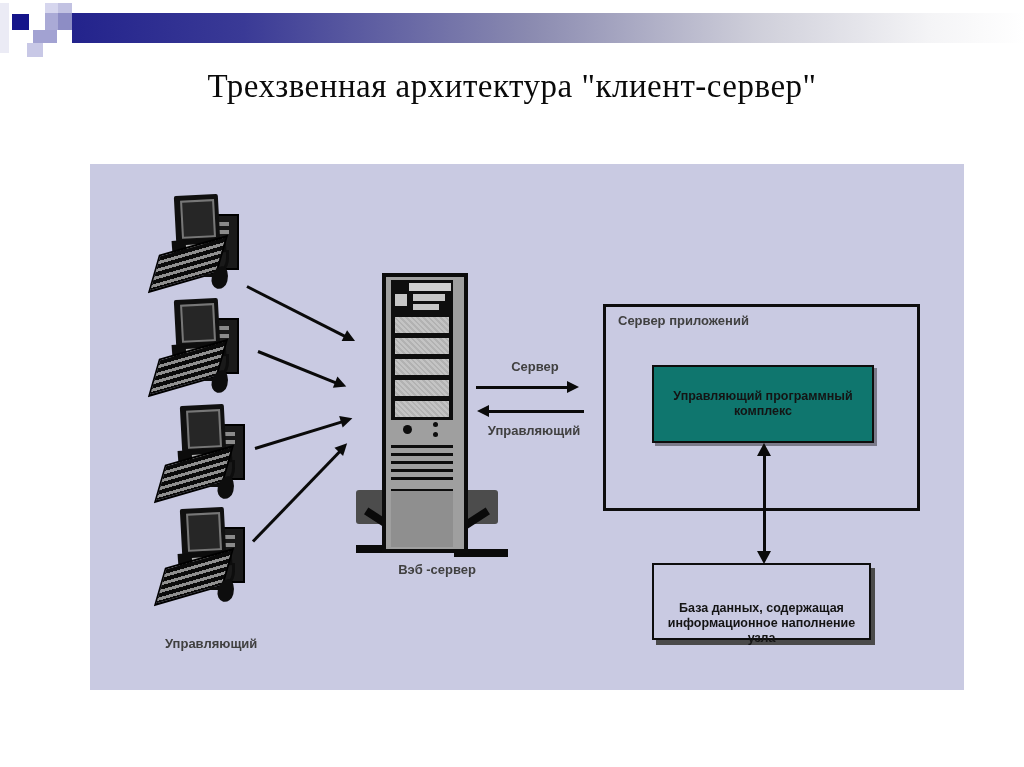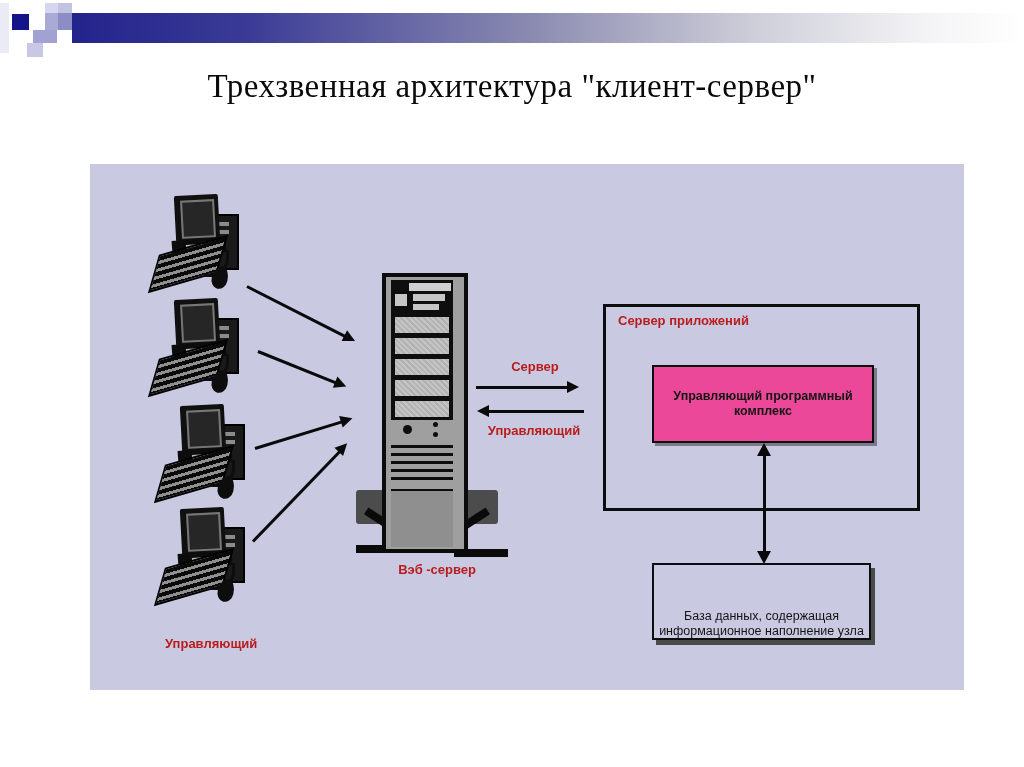--- a/index.html
+++ b/index.html
@@ -19,21 +19,21 @@
   .sq-d{left:58px;top:13px;width:14px;height:17px;background:#8d8dc5;}
   .sq-e{left:33px;top:30px;width:24px;height:13px;background:#a2a2d2;}
   .sq-f{left:27px;top:43px;width:16px;height:14px;background:#c8c8e6;}
 
   
   .title{position:absolute;left:0;top:68px;width:1024px;text-align:center;
     font-family:"Liberation Serif",serif;font-size:33px;color:#0a0a0a;letter-spacing:.5px;}
 
   
   .diagram{position:absolute;left:90px;top:164px;width:874px;height:526px;background:#c9cae2;}
-  .lbl{position:absolute;font-weight:bold;color:#b91c1c;font-size:13px;line-height:14px;}
+  .lbl{position:absolute;font-weight:bold;color:#404040;font-size:13px;line-height:14px;}
 
   
   .pc{position:absolute;width:85px;height:95px;}
   .pc div{position:absolute;}
   .pc-side{left:52px;top:20px;width:25px;height:52px;background:#1a1a1a;border:2px solid #000;}
   .pc-side i{position:absolute;left:4px;width:13px;height:4px;background:#8b8b8b;}
   .pc-side i.s1{top:6px}.pc-side i.s2{top:14px}
   .pc-mon{left:17px;top:1px;width:44px;height:47px;background:#101010;transform:rotate(-3deg);border-radius:2px;}
   .pc-scr{left:6px;top:5px;width:30px;height:34px;background:#262626;border:2px solid #777;}
   .pc-base{left:14px;top:45px;width:54px;height:15px;background:#0c0c0c;transform:rotate(-4deg);}
@@ -76,28 +76,28 @@
   .t-ctrl-s2{left:47px;top:155px;width:5px;height:5px;background:#0d0d0d;border-radius:50%;}
   .t-vents{left:5px;top:168px;width:62px;height:38px;
     background:repeating-linear-gradient(to bottom,#0d0d0d 0 3px,#9f9f9f 3px 8px);}
   .t-bottom{left:5px;top:212px;width:62px;height:56px;background:#8f8f8f;border-top:2px solid #0d0d0d;}
 
   
   .appbox{position:absolute;left:513px;top:140px;width:317px;height:207px;
     border:3px solid #0d0d0d;box-sizing:border-box;}
   .appbox-label{left:528px;top:150px;}
   .innerbox{position:absolute;left:562px;top:201px;width:222px;height:78px;
-    border:2px solid #0d0d0d;background:#ec4899;box-sizing:border-box;
+    border:2px solid #0d0d0d;background:#0f766e;box-sizing:border-box;
     box-shadow:3px 3px 0 #7a7a8a;display:flex;align-items:center;justify-content:center;}
   .innerbox .lbl-in{font-weight:bold;color:#141414;font-size:12.5px;line-height:15px;
     text-align:center;width:180px;}
   .dbbox{position:absolute;left:562px;top:399px;width:219px;height:77px;
     border:2px solid #0d0d0d;background:#c9cae2;box-sizing:border-box;
     box-shadow:4px 5px 0 #4a4a4a;display:flex;align-items:center;justify-content:center;}
-  .dbbox .lbl-in{font-weight:normal;color:#141414;font-size:12.5px;line-height:15px;
+  .dbbox .lbl-in{font-weight:bold;color:#141414;font-size:12.5px;line-height:15px;
     text-align:center;width:205px;margin-top:44px;}
 
   
   .varrow-line{position:absolute;left:673px;top:290px;width:3px;height:100px;background:#0a0a0a;}
   .varrow-up{position:absolute;left:667px;top:279px;width:0;height:0;
     border-bottom:13px solid #0a0a0a;border-left:7px solid transparent;border-right:7px solid transparent;}
   .varrow-down{position:absolute;left:667px;top:387px;width:0;height:0;
     border-top:13px solid #0a0a0a;border-left:7px solid transparent;border-right:7px solid transparent;}
 </style>
 </head>

